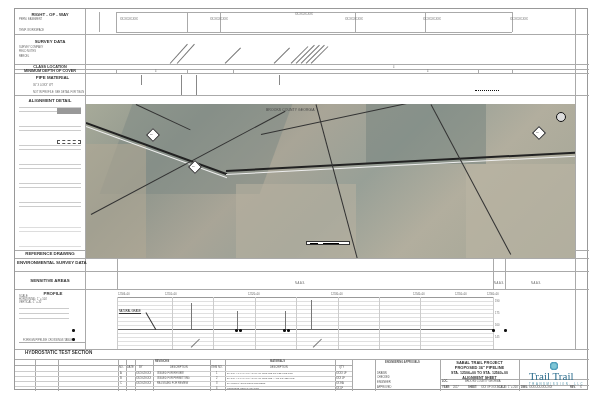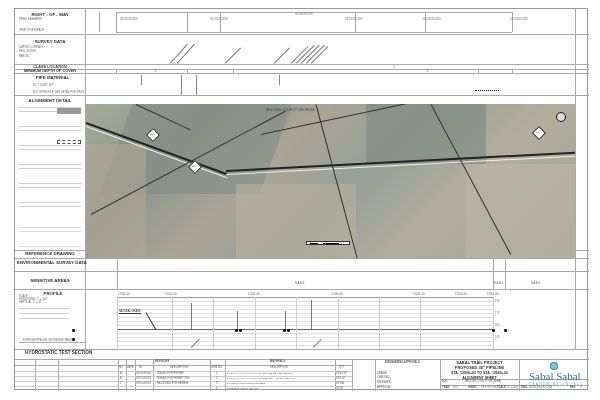--- a/index.html
+++ b/index.html
@@ -288,15 +288,15 @@
   <div class="cell" style="left:453px;top:377px;font-weight:bold;">SHEET:</div>
   <div class="cell" style="left:466px;top:377px;">XXX OF XXX</div>
   <div class="cell" style="left:482px;top:377px;font-weight:bold;">SCALE:</div>
   <div class="cell" style="left:493px;top:377px;">1" = 200'</div>
   <div class="cell" style="left:506px;top:377px;font-weight:bold;">DWG.</div>
   <div class="cell" style="left:514px;top:377px;">XXXX-XX-XXX-XXX</div>
   <div class="cell" style="left:555px;top:377px;font-weight:bold;">REV.</div>
   <div class="cell" style="left:565px;top:377px;">X</div>
 
   <div class="flower" style="left:534px;top:352px;"></div>
-  <div class="logo" style="left:514px;top:361px;">Sabal Sabal</div>
+  <div class="logo" style="left:514px;top:361px;">Trail Trail</div>
   <div class="logo2" style="left:514px;top:373px;">TRANSMISSION, LLC</div>
 </div>
 
 </body></html>

